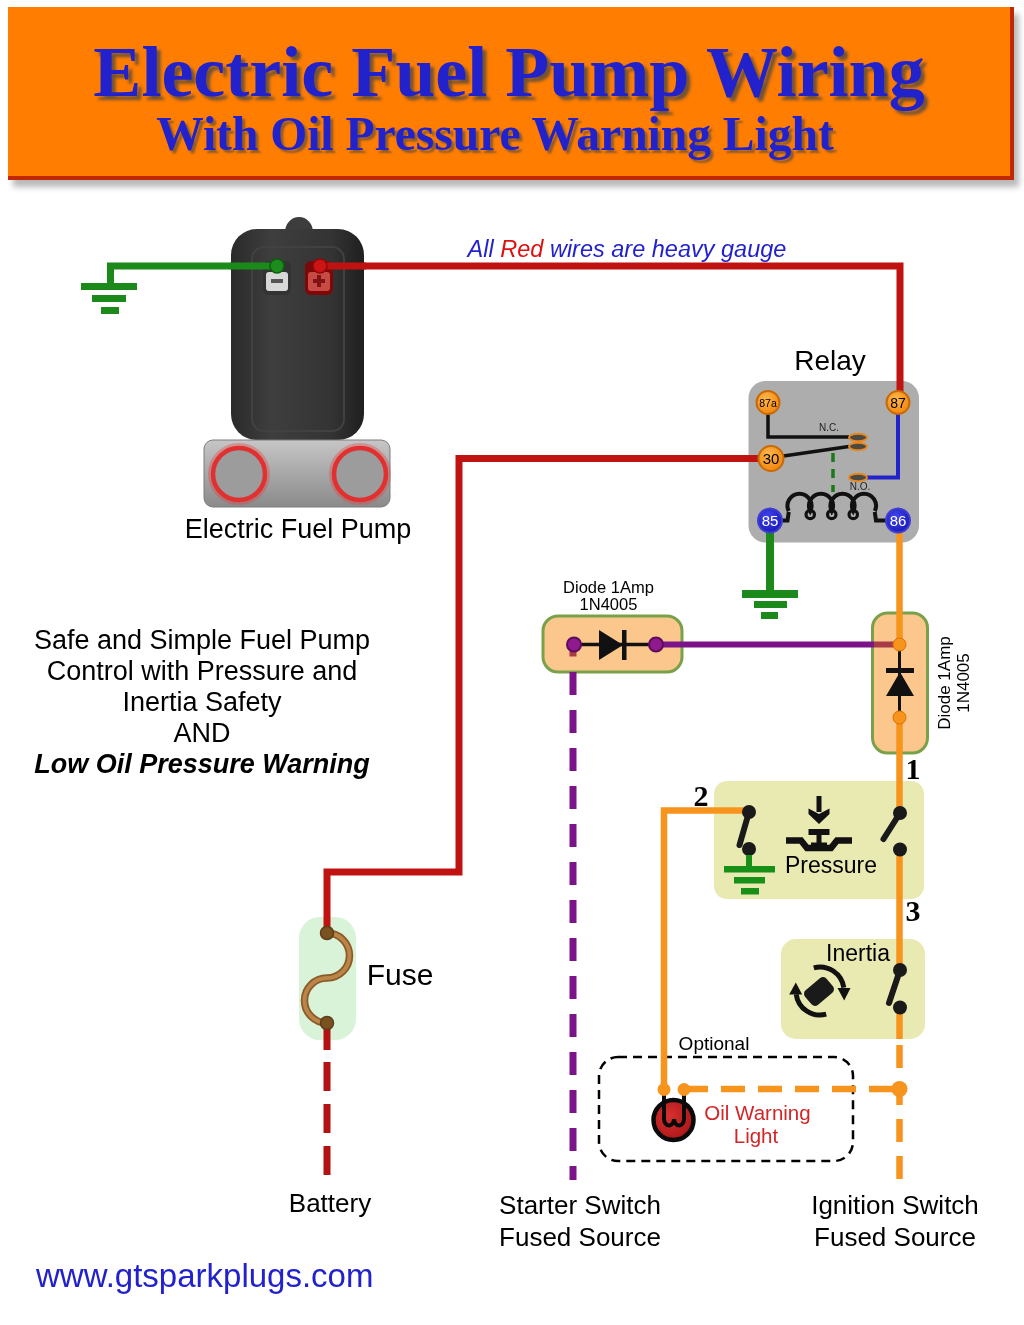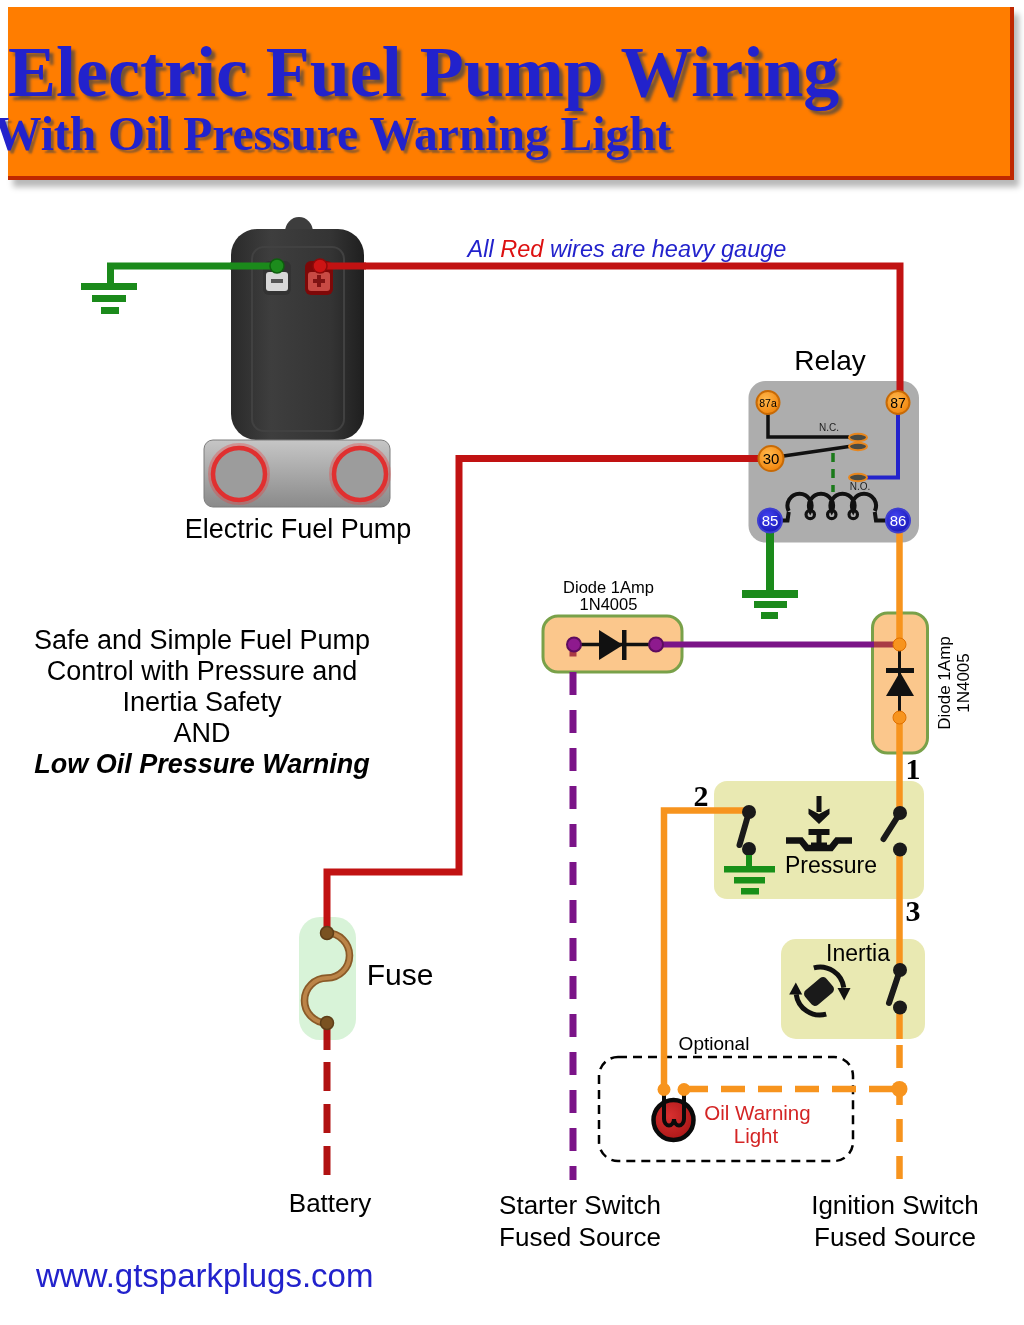--- a/index.html
+++ b/index.html
@@ -1,20 +1,20 @@
 <!DOCTYPE html>
 <html><head>
 <meta charset="utf-8">
 <style>
   html,body{margin:0;padding:0;background:#ffffff;}
   #page{position:relative;width:1024px;height:1325px;background:#ffffff;overflow:hidden;
         font-family:"Liberation Sans", sans-serif;}
   #banner{position:absolute;left:8px;top:7px;width:1002px;height:169px;background:#ff7d00;
           border-right:4px solid #bf2800;border-bottom:4px solid #bf2800;
-          box-shadow:5px 7px 6px rgba(0,0,0,0.28);text-align:left;}
+          box-shadow:5px 7px 6px rgba(0,0,0,0.28);text-align:center;}
   #banner h1{position:absolute;left:0;width:100%;top:29px;margin:0;line-height:72px;
              font-family:"Liberation Serif", serif;font-weight:bold;
              font-size:72px;color:#2222cc;text-shadow:4px 4px 3px rgba(70,70,70,0.75);}
   #banner h2{position:absolute;left:-14px;width:100%;top:103px;margin:0;line-height:48px;
              font-family:"Liberation Serif", serif;font-weight:bold;
              font-size:47.5px;color:#2222cc;text-shadow:3px 3px 2px rgba(70,70,70,0.6);}
   svg{position:absolute;left:0;top:0;}
 </style>
 </head>
 <body>

